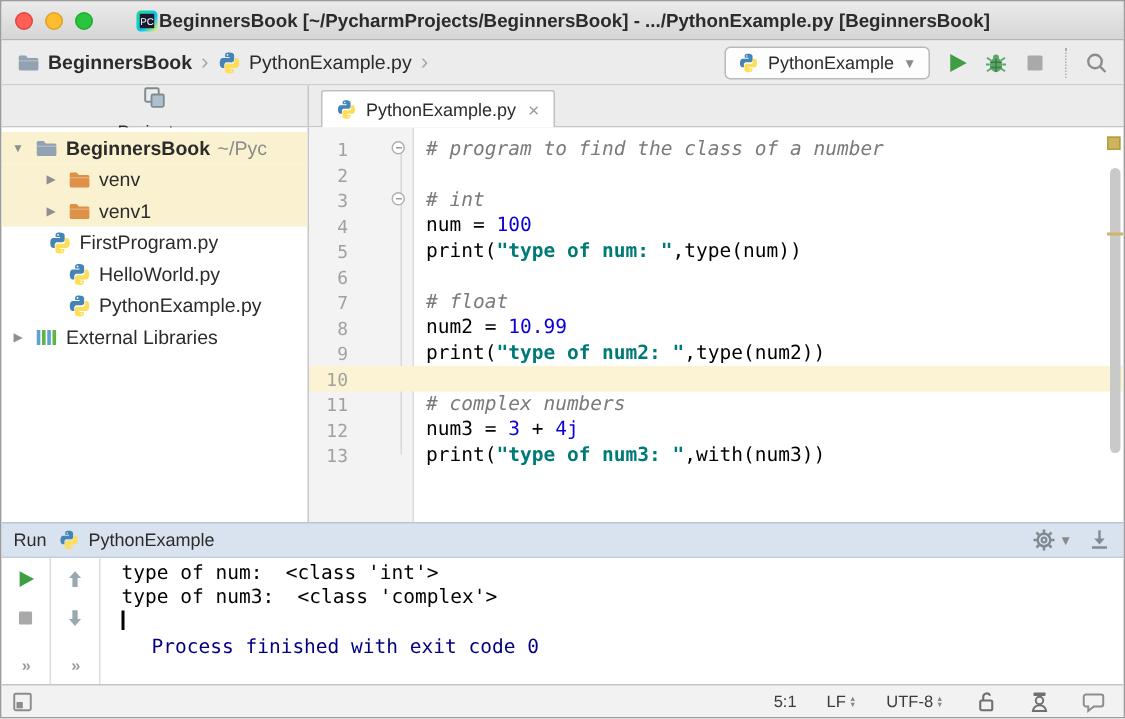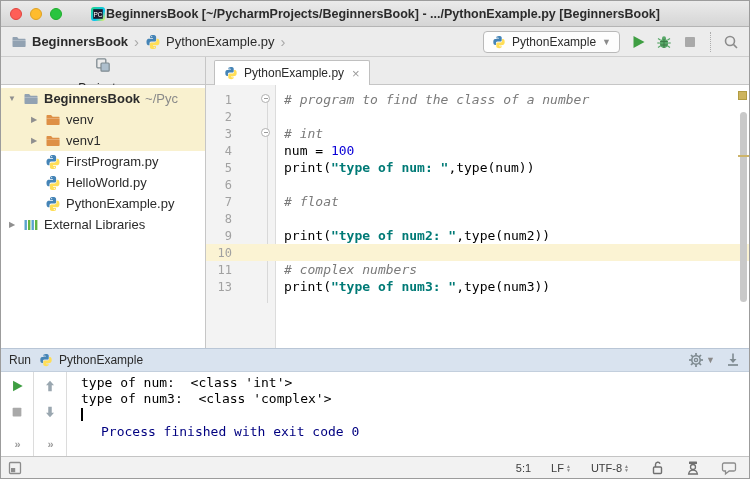--- a/index.html
+++ b/index.html
@@ -318,21 +318,21 @@
       <div class="tree-row hl" style="padding-left: 27px;">
         <span class="tarrow">▶</span>
         <span class="icon16">
           <svg viewBox="0 0 16 16">
             <path fill="#de9046" d="M1.5 4c0-.6.5-1 1-1h3.6l1.5 1.7h6c.6 0 1 .5 1 1V12c0 .6-.4 1-1 1H2.5c-.6 0-1-.4-1-1z"></path>
             <path fill="rgba(255,255,255,.25)" d="M1.5 6h14v1h-14z"></path>
           </svg>
         </span>
         <span>venv1</span>
       </div>
-      <div class="tree-row" style="padding-left: 27px;">
+      <div class="tree-row" style="padding-left: 14px;">
         <span class="tarrow"></span>
         <span class="icon16">
           <svg viewBox="0 0 16 16">
             <path fill="#4584b6" d="M7.9 1C5 1 5.1 2.3 5.1 2.3V4H8v.7H3.7S1.5 4.5 1.5 8c0 3.4 1.9 3.3 1.9 3.3h1.1V9.4S4.4 7.5 6.3 7.5h3.2s1.6 0 1.6-1.6V3.1S11.4 1 7.9 1zM6.7 2c.3 0 .6.3.6.6s-.3.6-.6.6-.6-.3-.6-.6.3-.6.6-.6z"></path>
             <path fill="#ffde57" d="M8.1 15c2.9 0 2.8-1.3 2.8-1.3V12H8v-.7h4.3s2.2.2 2.2-3.3c0-3.4-1.9-3.3-1.9-3.3h-1.1v1.9s.1 1.9-1.8 1.9H6.5s-1.6 0-1.6 1.6v2.8S4.6 15 8.1 15zm1.2-1c-.3 0-.6-.3-.6-.6s.3-.6.6-.6.6.3.6.6-.3.6-.6.6z"></path>
           </svg>
         </span>
         <span>FirstProgram.py</span>
       </div>
       <div class="tree-row" style="padding-left: 27px;">
@@ -417,44 +417,51 @@
           <div class="code-row">
             <span class="ln">7</span>
             <span class="gut-space"></span>
             <span class="foldcol"></span>
             <span class="code"><span class="seg-comment"># float</span></span>
           </div>
           <div class="code-row">
             <span class="ln">8</span>
             <span class="gut-space"></span>
             <span class="foldcol"></span>
+            <span class="code"><span>num2 = </span><span class="seg-number">10.99</span></span>
           </div>
           <div class="code-row">
             <span class="ln">9</span>
             <span class="gut-space"></span>
             <span class="foldcol"></span>
             <span class="code"><span>print(</span><span class="seg-string">"type of num2: "</span><span>,type(num2))</span></span>
           </div>
           <div class="code-row hl">
             <span class="ln">10</span>
             <span class="gut-space"></span>
             <span class="foldcol"></span>
             <span class="code"></span>
           </div>
           <div class="code-row">
             <span class="ln">11</span>
             <span class="gut-space"></span>
             <span class="foldcol"></span>
             <span class="code"><span class="seg-comment"># complex numbers</span></span>
           </div>
           <div class="code-row">
+            <span class="ln">12</span>
+            <span class="gut-space"></span>
+            <span class="foldcol"></span>
+            <span class="code"><span>num3 = </span><span class="seg-number">3</span><span> + </span><span class="seg-number">4j</span></span>
+          </div>
+          <div class="code-row">
             <span class="ln">13</span>
             <span class="gut-space"></span>
             <span class="foldcol"></span>
-            <span class="code"><span>print(</span><span class="seg-string">"type of num3: "</span><span>,type(num3))</span></span>
+            <span class="code"><span>print(</span><span class="seg-string">"type of num3: "</span><span>,with(num3))</span></span>
           </div>
         </div>
       <div class="scroll-mark-sq"></div>
       <div class="scroll-thumb"></div>
       <div class="scroll-tick"></div>
     </div>
   </div>
 
   <div class="run-header">
     <span>Run</span>

